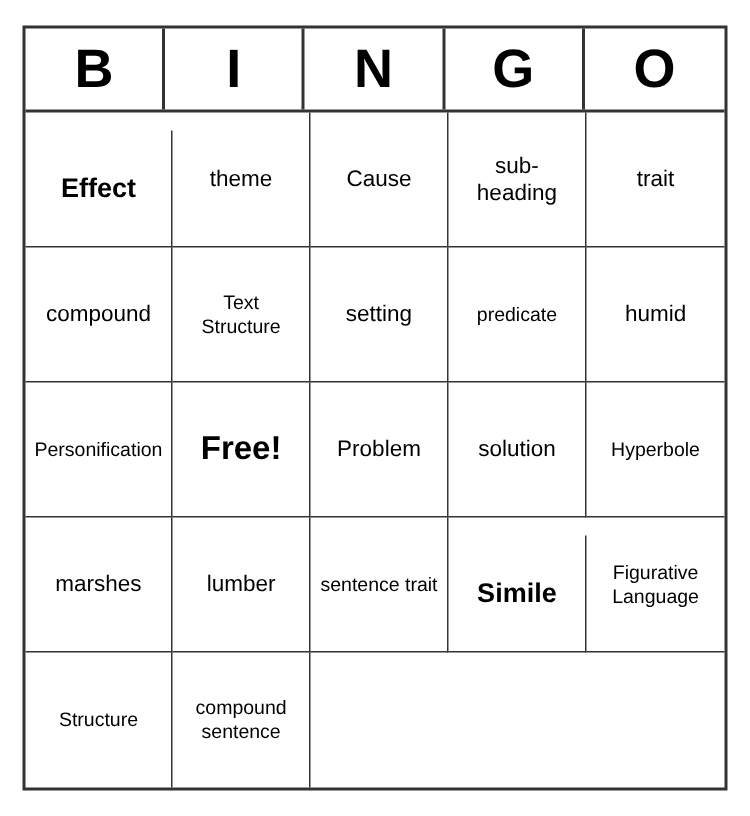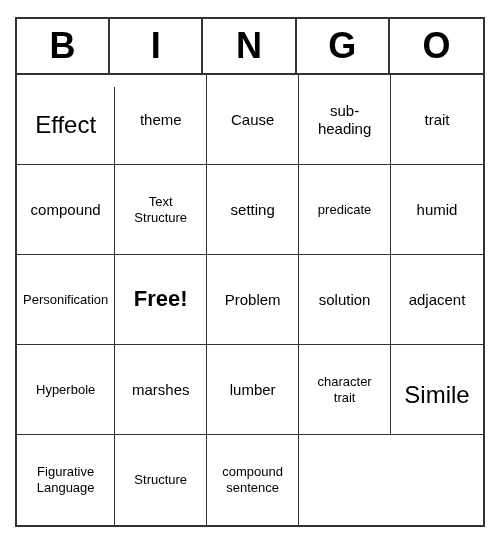--- a/index.html
+++ b/index.html
@@ -68,22 +68,22 @@
       border-bottom: none;
       text-align: center;
     }
 
     .bingo-cell.free {
       font-size: 22px;
       font-weight: bold;
     }
 
     .bingo-cell.large-text {
-      font-size: 24px;
-      font-weight: normal;
+      font-size: 18px;
+      font-weight: bold;
       margin-top: 12px;
     }
 
     .bingo-cell.small-text {
       font-size: 13px;
     }
   </style>
 </head>
 <body>
 
@@ -103,23 +103,22 @@
       <div class="bingo-cell">trait</div>
       <div class="bingo-cell">compound</div>
       <div class="bingo-cell small-text">Text Structure</div>
       <div class="bingo-cell">setting</div>
       <div class="bingo-cell small-text">predicate</div>
       <div class="bingo-cell">humid</div>
       <div class="bingo-cell small-text">Personification</div>
       <div class="bingo-cell free">Free!</div>
       <div class="bingo-cell">Problem</div>
       <div class="bingo-cell">solution</div>
-      <div class="bingo-cell">adjacent</div>
       <div class="bingo-cell small-text">Hyperbole</div>
       <div class="bingo-cell">marshes</div>
       <div class="bingo-cell">lumber</div>
-      <div class="bingo-cell small-text">character trait</div>
+      <div class="bingo-cell small-text">sentence trait</div>
       <div class="bingo-cell large-text">Simile</div>
       <div class="bingo-cell small-text">Figurative Language</div>
       <div class="bingo-cell small-text">Structure</div>
       <div class="bingo-cell small-text">compound sentence</div>
     </div>
 </div>
 
 </body></html>

